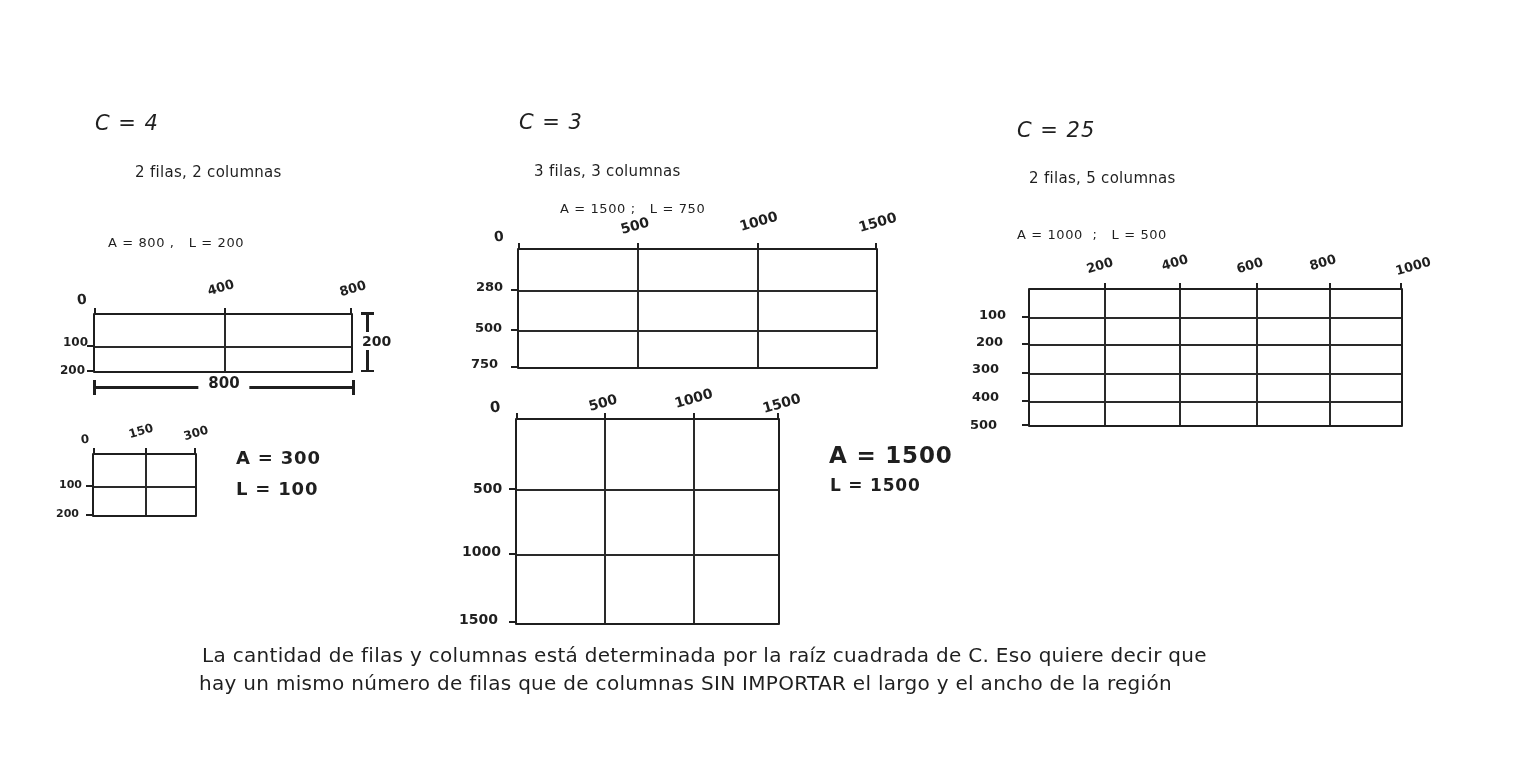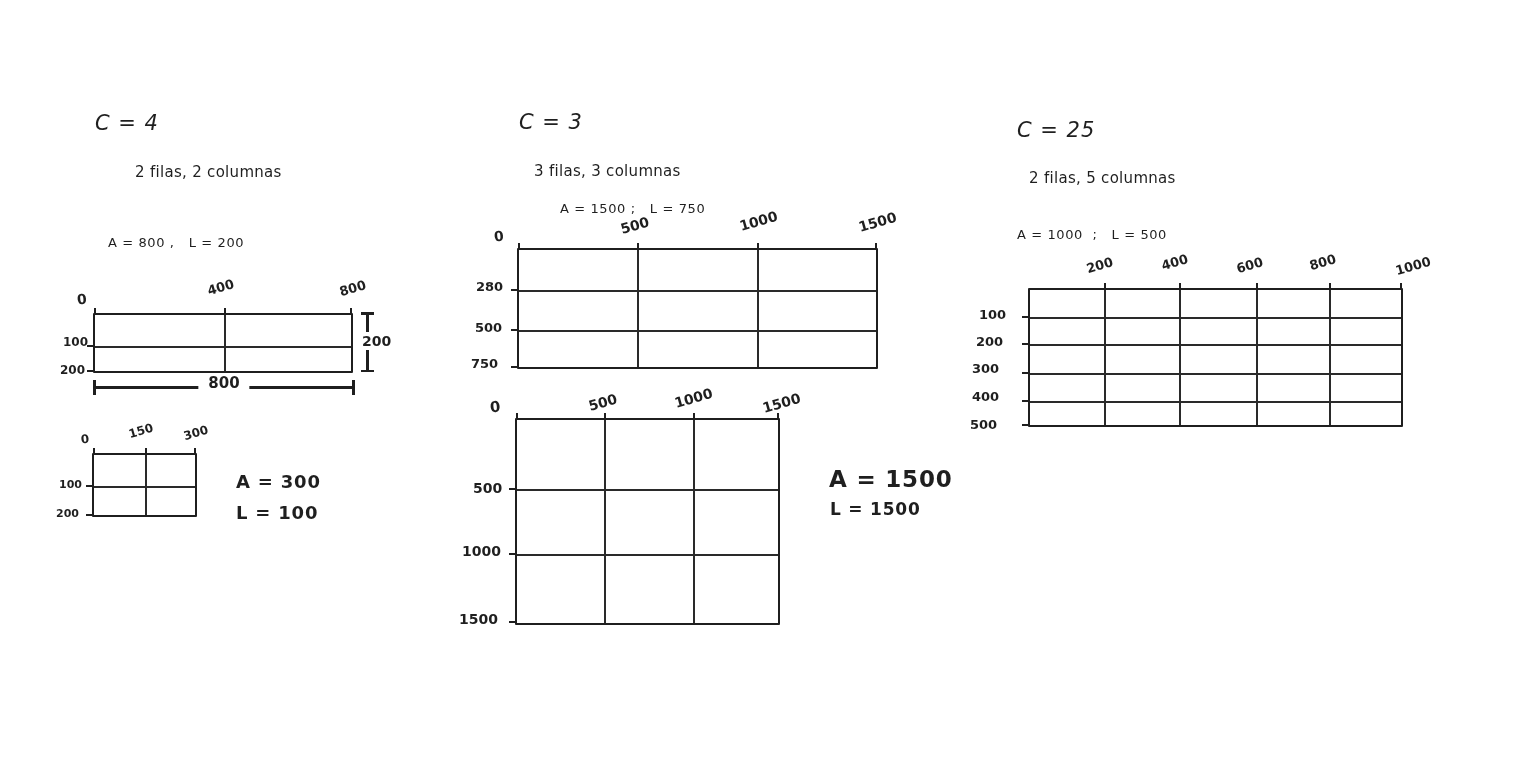--- a/index.html
+++ b/index.html
@@ -6,21 +6,21 @@
   .canvas{
     position:relative;width:1532px;height:757px;background:#ffffff;
     font-family:"DejaVu Sans", sans-serif;color:#1f1f1f;overflow:hidden;
   }
   .abs{position:absolute;}
   .t{white-space:pre;line-height:1.15;}
   .title{font-size:20px;letter-spacing:.4px;text-align:center;}
   .clabel{font-size:21px;letter-spacing:1px;font-style:italic;}
   .dims{font-size:15px;letter-spacing:.3px;}
   .params{font-size:13px;font-weight:400;letter-spacing:.6px;}
-  .side-label{font-size:18px;font-weight:700;letter-spacing:.8px;margin-top:24px;}
+  .side-label{font-size:18px;font-weight:700;letter-spacing:.8px;}
   .footer{font-size:20px;letter-spacing:.3px;}
   .grid{
     position:absolute;border:2px solid #1f1f1f;box-sizing:border-box;
     border-radius:1px;background:transparent;
   }
   .vline{position:absolute;top:0;bottom:0;width:2px;background:#2a2a2a;}
   .hline{position:absolute;left:0;right:0;height:2px;background:#2a2a2a;}
   .tx{position:absolute;top:-7px;width:2px;height:7px;background:#1f1f1f;}
   .ty{position:absolute;left:-8px;width:6px;height:2px;background:#1f1f1f;}
   .xtick{font-size:13px;font-weight:700;transform:rotate(-16deg);transform-origin:left bottom;}
@@ -184,14 +184,16 @@
     <div class="abs t xtick" style="left:1312px;top:259px;">800</div>
     <div class="abs t xtick" style="left:1398px;top:264px;">1000</div>
     <div class="abs t ytick" style="left:979px;top:308px;">100</div>
     <div class="abs t ytick" style="left:976px;top:335px;">200</div>
     <div class="abs t ytick" style="left:972px;top:362px;">300</div>
     <div class="abs t ytick" style="left:972px;top:390px;">400</div>
     <div class="abs t ytick" style="left:970px;top:418px;">500</div>
   </div>
 
   
+  <div class="abs t footer" style="left:202px;top:644px;">La cantidad de filas y columnas está determinada por la raíz cuadrada de C. Eso quiere decir que</div>
+  <div class="abs t footer" style="left:199px;top:672px;">hay un mismo número de filas que de columnas SIN IMPORTAR el largo y el ancho de la región</div>
 
 </div>
 
 </body></html>

